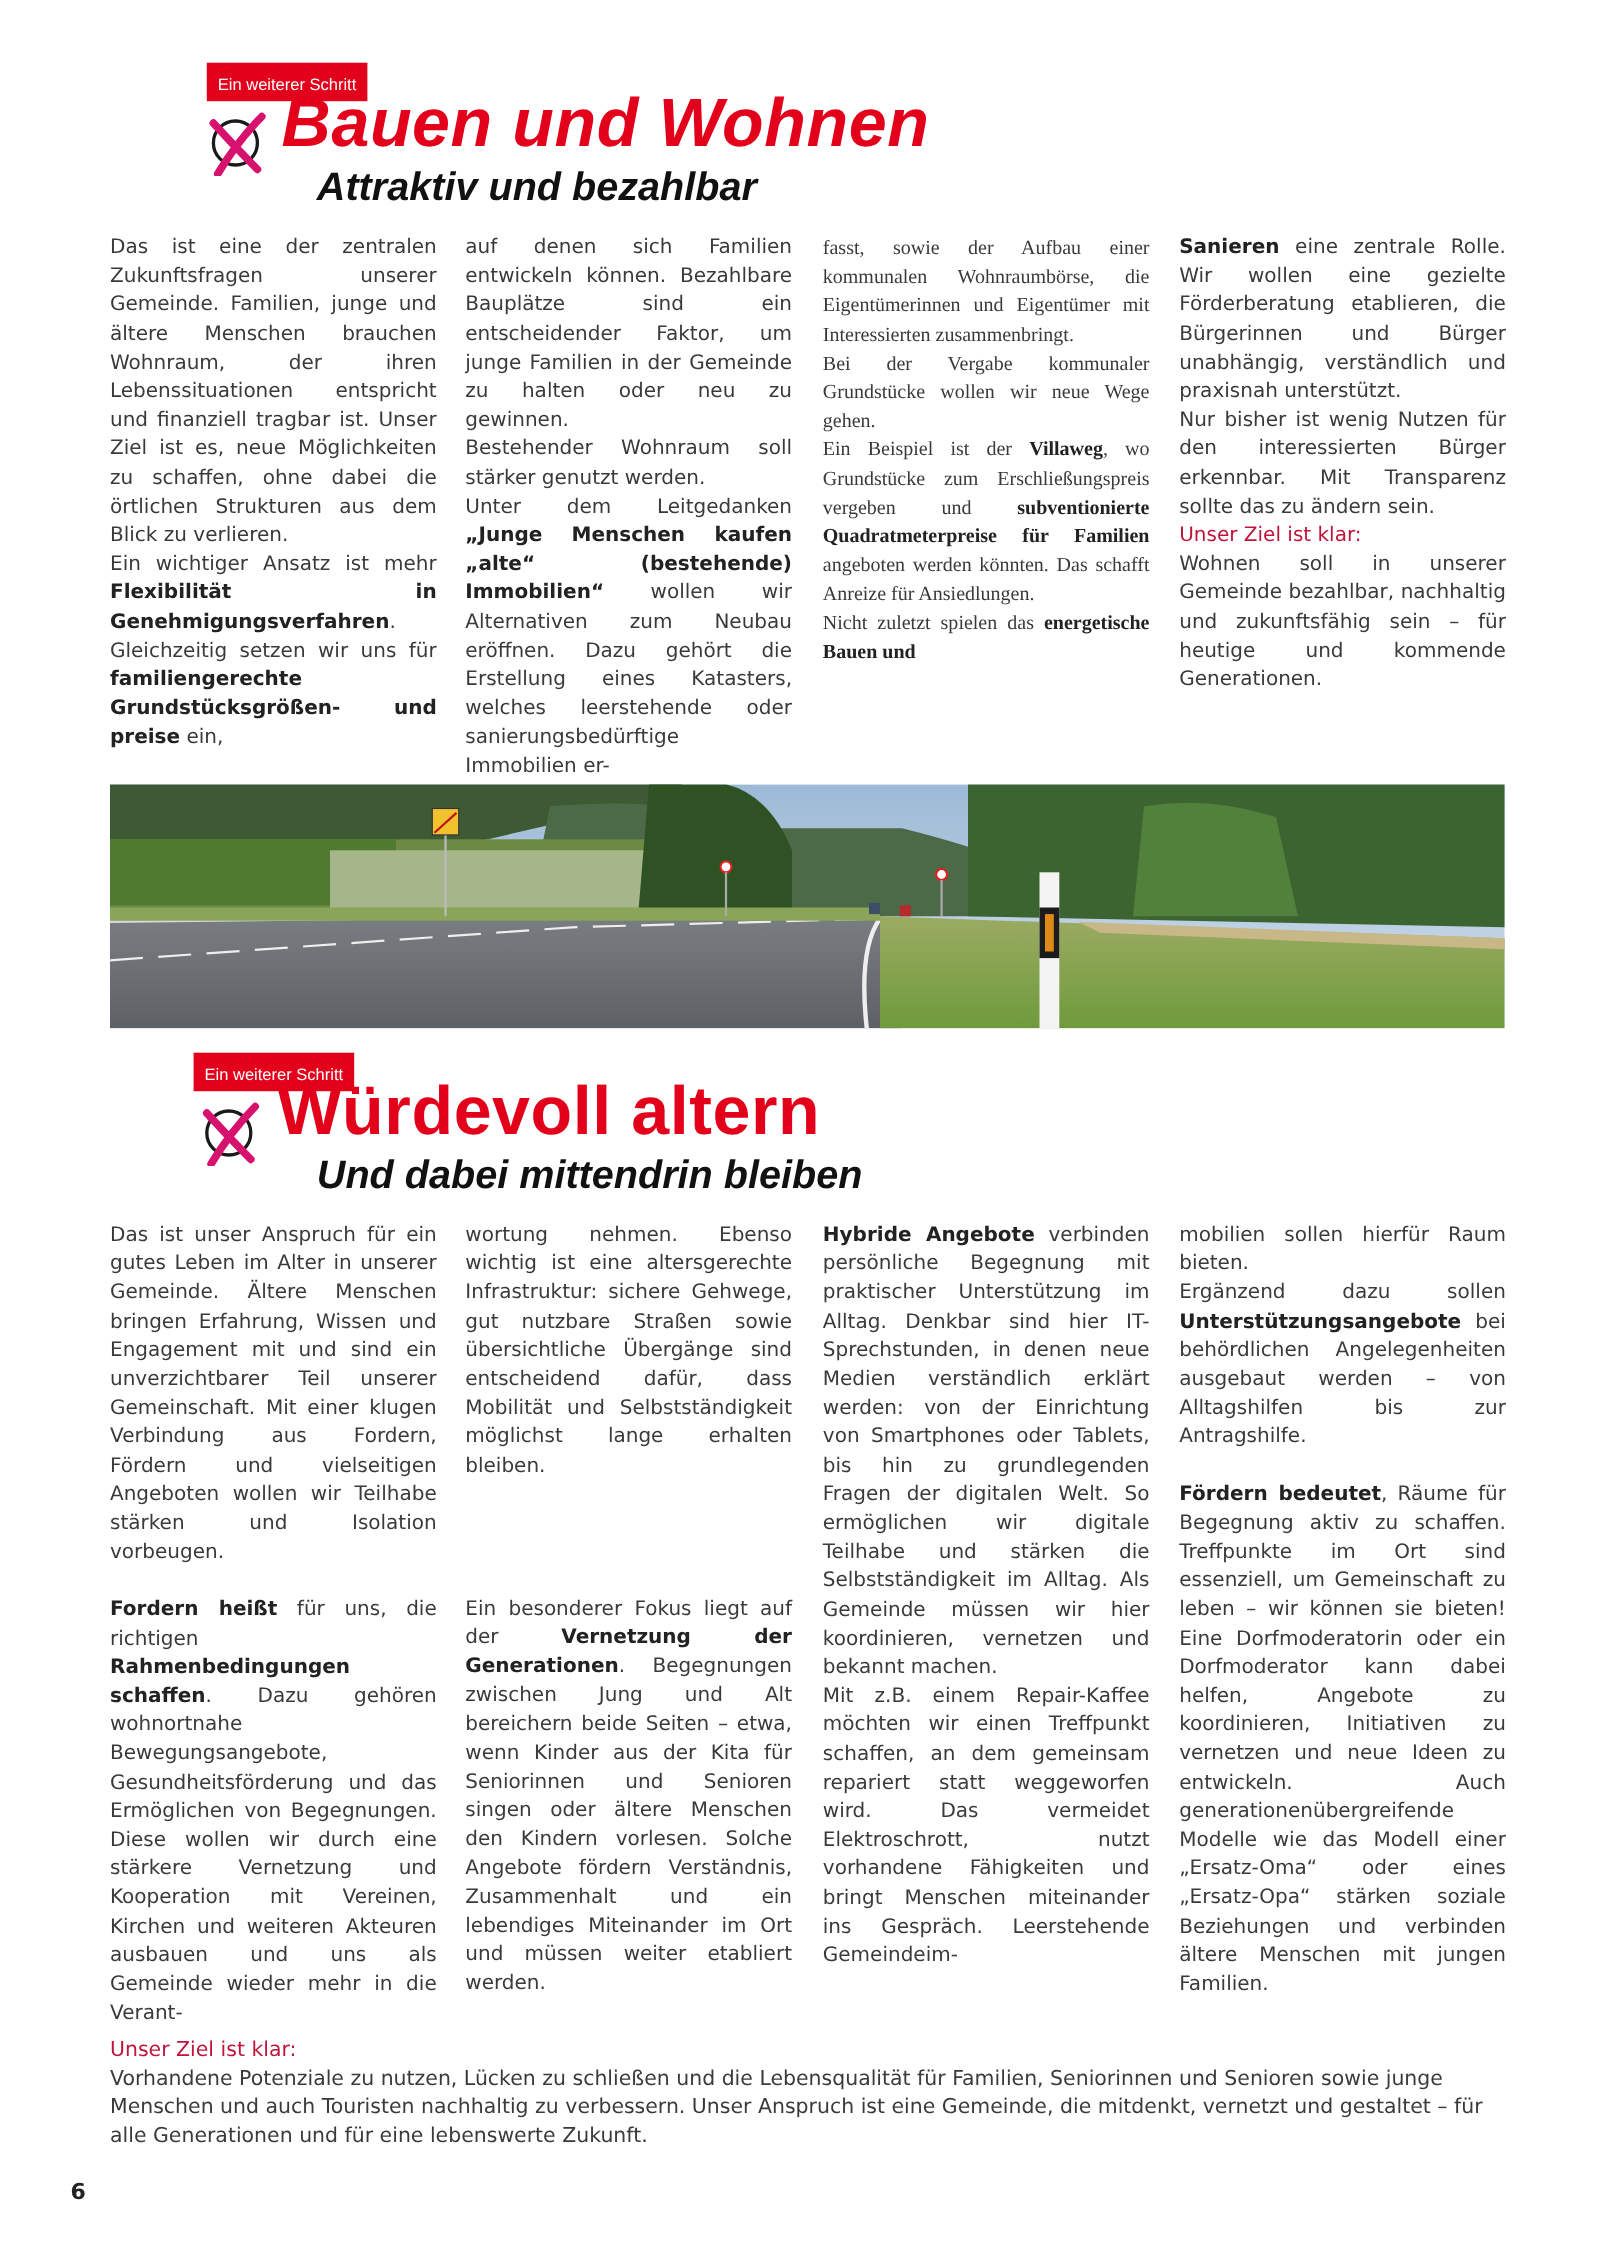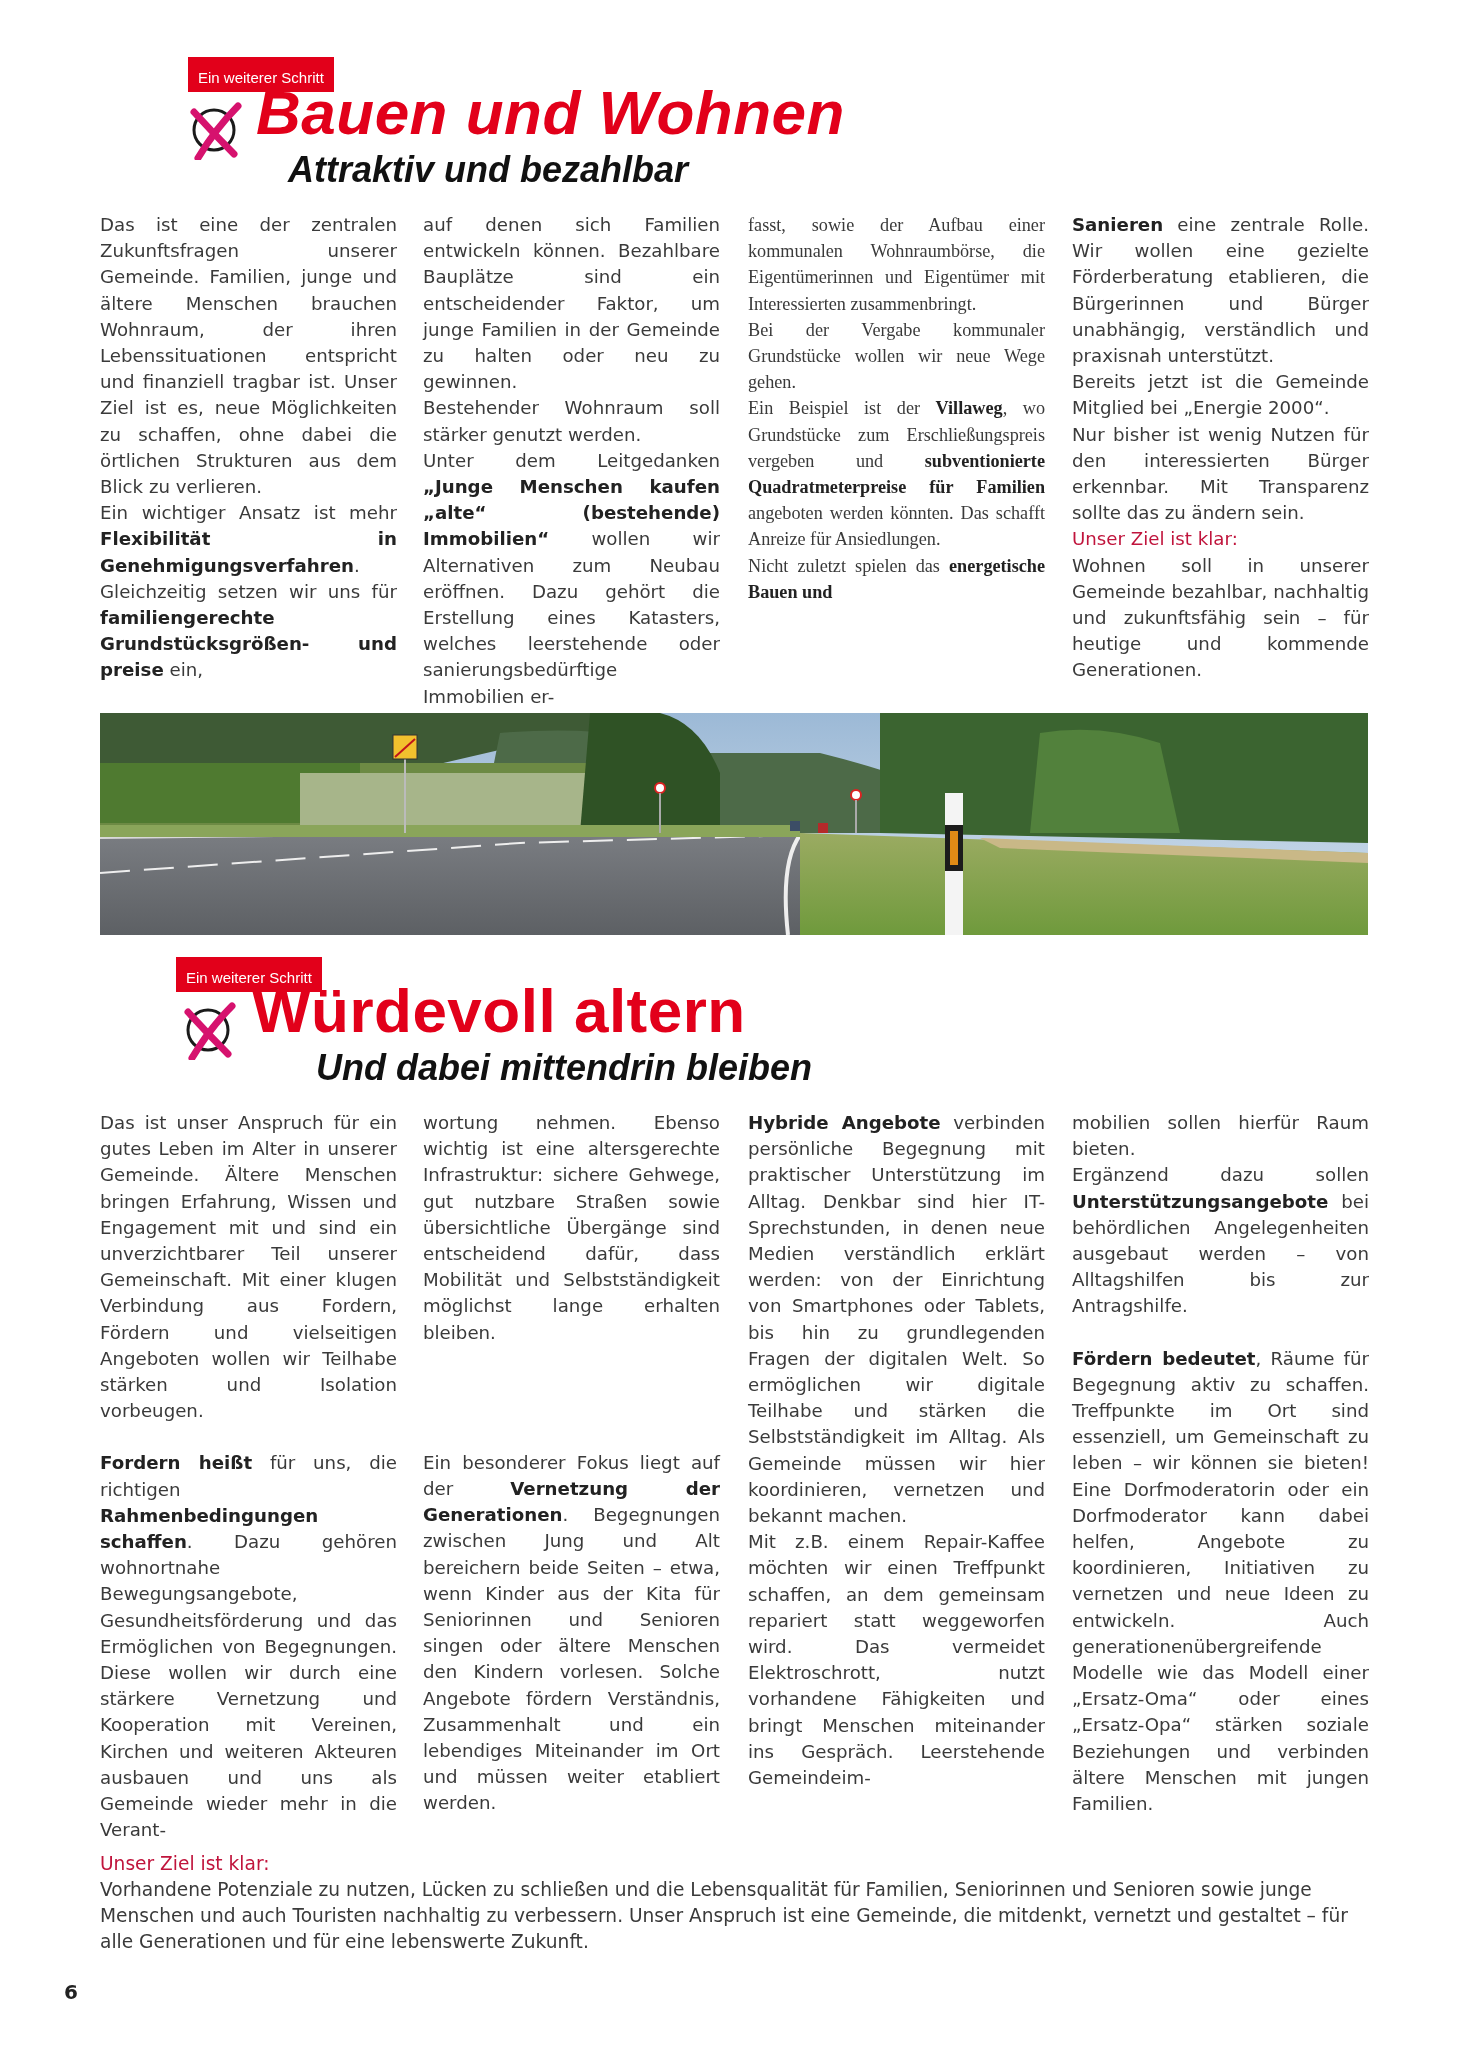--- a/index.html
+++ b/index.html
@@ -50,21 +50,20 @@
 
 <div class="col" style="left:748px; top:212px;font-family:Liberation Serif, serif;">
   <p>fasst, sowie der Aufbau einer kommunalen Wohnraumbörse, die Eigentümerinnen und Eigentümer mit Interessierten zusammenbringt.</p>
   <p>Bei der Vergabe kommunaler Grundstücke wollen wir neue Wege gehen.</p>
   <p><span>Ein Beispiel ist der </span><b>Villaweg</b><span>, wo Grundstücke zum Erschließungspreis vergeben und </span><b>subventionierte Quadratmeterpreise für Familien</b><span> angeboten werden könnten. Das schafft Anreize für Ansiedlungen.</span></p>
   <p><span>Nicht zuletzt spielen das </span><b>energetische Bauen und</b></p>
 </div>
 
 <div class="col" style="left:1072px; top:212px;">
   <p><b>Sanieren</b><span> eine zentrale Rolle. Wir wollen eine gezielte Förderberatung etablieren, die Bürgerinnen und Bürger unabhängig, verständlich und praxisnah unterstützt.</span></p>
-  <p>Bereits jetzt ist die Gemeinde Mitglied bei „Energie 2000“.</p>
   <p>Nur bisher ist wenig Nutzen für den interessierten Bürger erkennbar. Mit Transparenz sollte das zu ändern sein.</p>
   <p class="goal">Unser Ziel ist klar:</p>
   <p>Wohnen soll in unserer Gemeinde bezahlbar, nachhaltig und zukunftsfähig sein – für heutige und kommende Generationen.</p>
 </div>
 
 <div class="photo">
   <svg width="1268" height="222" viewBox="0 0 1268 222" preserveAspectRatio="none">
     <defs>
       <linearGradient id="sky" x1="0" y1="0" x2="0" y2="1">
         <stop offset="0" stop-color="#9cb9d6"></stop>
@@ -112,21 +111,21 @@
 
 <div class="badge" style="left:176px; top:957px;">Ein weiterer Schritt</div>
 
 <svg class="ballot" style="left:180px; top:998px;" viewBox="0 0 62 62">
   <circle cx="28" cy="32" r="20" fill="none" stroke="#1a1a1a" stroke-width="3"></circle>
   <path d="M8 14 Q 28 36 48 56" stroke="#d6126e" stroke-width="7" stroke-linecap="round" fill="none"></path>
   <path d="M52 8 Q 30 30 12 60" stroke="#d6126e" stroke-width="7" stroke-linecap="round" fill="none"></path>
 </svg>
 
 <div class="title" style="left:252px; top:978px;">Würdevoll altern</div>
-<div class="subtitle" style="left:288px; top:1048px;margin-left:28px;">Und dabei mittendrin bleiben</div>
+<div class="subtitle" style="left:288px; top:1048px;">Und dabei mittendrin bleiben</div>
 
 <div class="col" style="left:100px; top:1110px;">
   <p>Das ist unser Anspruch für ein gutes Leben im Alter in unserer Gemeinde. Ältere Menschen bringen Erfahrung, Wissen und Engagement mit und sind ein unverzichtbarer Teil unserer Gemeinschaft. Mit einer klugen Verbindung aus Fordern, Fördern und vielseitigen Angeboten wollen wir Teilhabe stärken und Isolation vorbeugen.</p>
   <div class="spacer"></div>
   <p><b>Fordern heißt</b><span> für uns, die richtigen </span><b>Rahmenbedingungen schaffen</b><span>. Dazu gehören wohnortnahe Bewegungsangebote, Gesundheitsförderung und das Ermöglichen von Begegnungen. Diese wollen wir durch eine stärkere Vernetzung und Kooperation mit Vereinen, Kirchen und weiteren Akteuren ausbauen und uns als Gemeinde wieder mehr in die Verant-</span></p>
 </div>
 
 <div class="col" style="left:423px; top:1110px;">
   <p>wortung nehmen. Ebenso wichtig ist eine altersgerechte Infrastruktur: sichere Gehwege, gut nutzbare Straßen sowie übersichtliche Übergänge sind entscheidend dafür, dass Mobilität und Selbstständigkeit möglichst lange erhalten bleiben.</p>
   <div style="height:104px"></div>

